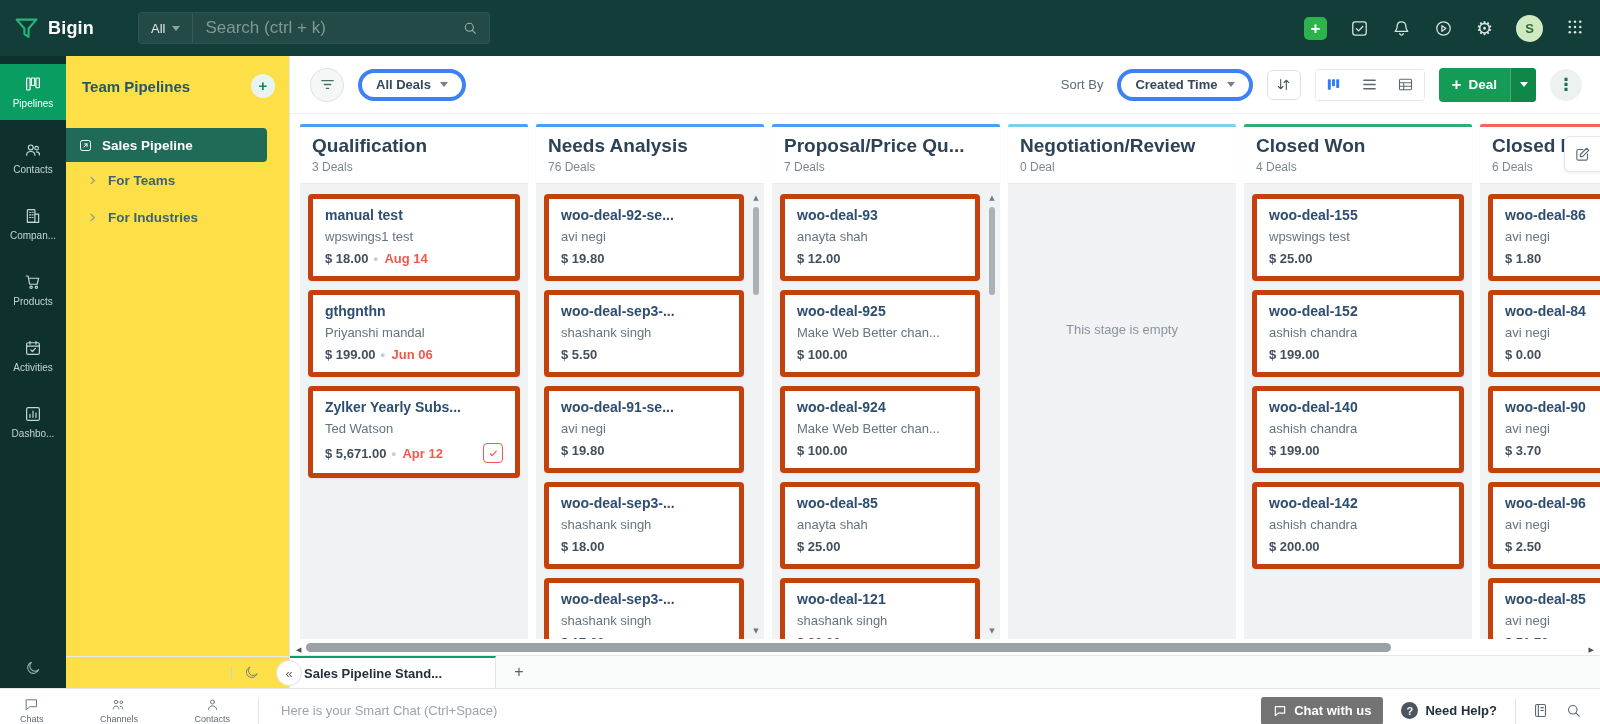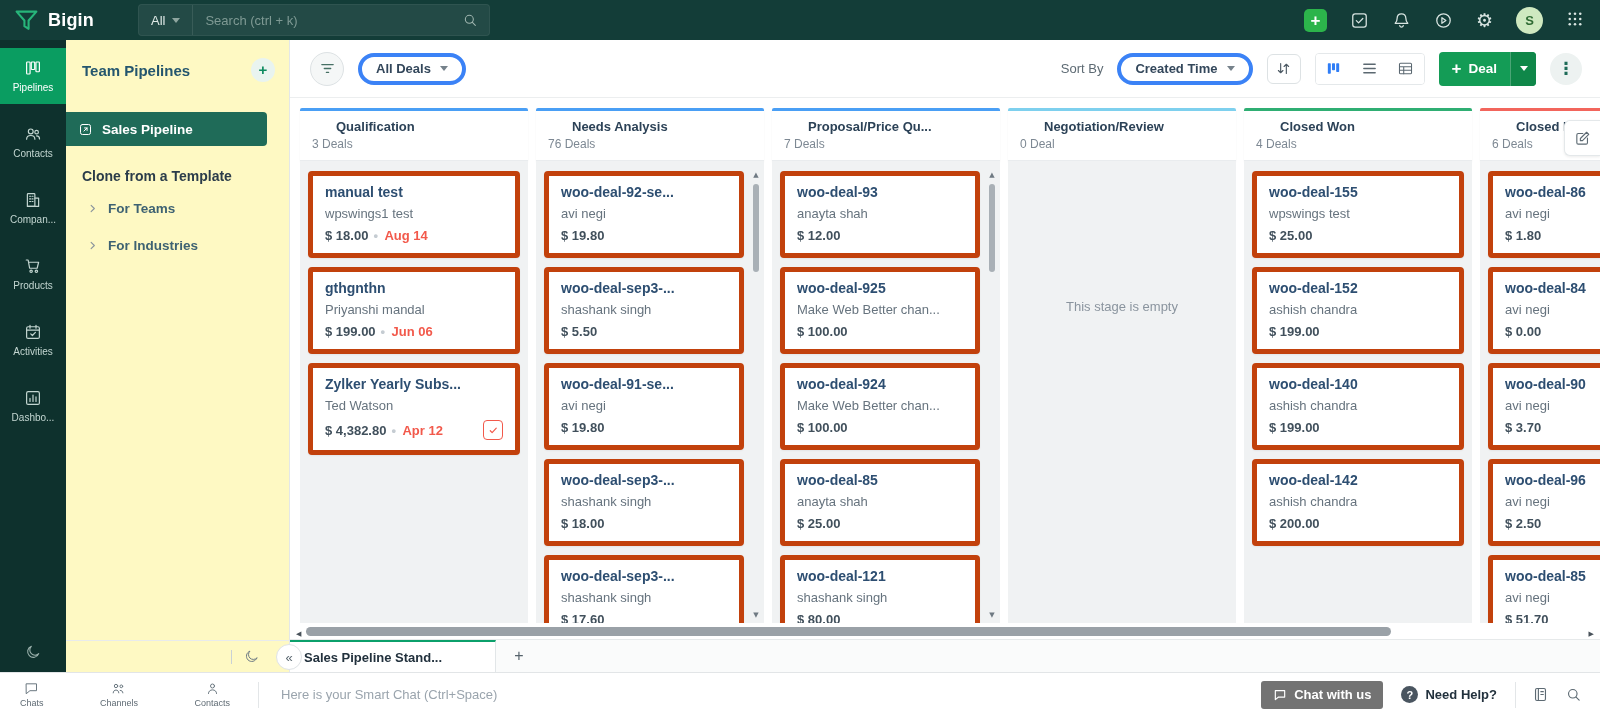--- a/index.html
+++ b/index.html
@@ -3,29 +3,29 @@
 <meta charset="utf-8">
 <style>
   * { box-sizing:border-box; margin:0; padding:0; }
   html,body { width:1600px; height:724px; overflow:hidden; }
   body { font-family:"Liberation Sans","DejaVu Sans",sans-serif; background:#fff; }
   svg.ic { fill:none; stroke:currentColor; stroke-width:1.6; stroke-linecap:round; stroke-linejoin:round; display:block; }
   button { font-family:inherit; border:none; background:none; cursor:pointer; color:inherit; }
   input { font-family:inherit; border:none; outline:none; background:transparent; }
 
   
-  .topbar { height:40px; background:#133d38; display:flex; align-items:center; padding:0 16px 0 14px; color:#fff; }
+  .topbar { height:56px; background:#133d38; display:flex; align-items:center; padding:0 16px 0 14px; color:#fff; }
   .logo { display:flex; align-items:center; gap:9px; }
   .logo-text { font-size:18px; font-weight:700; letter-spacing:.2px; }
   .searchbar { margin-left:44px; width:352px; height:32px; background:rgba(255,255,255,.07); border:1px solid rgba(255,255,255,.06); border-radius:4px; display:flex; align-items:center; }
   .scope { display:flex; align-items:center; gap:7px; padding:0 12px; height:100%; font-size:13px; color:#dfe9e6; border-right:1px solid rgba(255,255,255,.10); }
   .caret-down { width:0; height:0; border-left:4px solid transparent; border-right:4px solid transparent; border-top:5px solid #8fa6a0; }
   .caret-down.dark { border-top-color:#76828b; }
   .caret-down.white { border-top-color:#fff; }
-  .search-input { flex:1; min-width:0; padding:0 10px 0 12px; font-size:13px; color:#dfe9e6; }
+  .search-input { flex:1; min-width:0; padding:0 10px 0 12px; font-size:17px; color:#dfe9e6; }
   .search-input::placeholder { color:#7f9a94; }
   .search-ic { margin-right:11px; color:#9fb5af; }
   .top-right { margin-left:auto; display:flex; align-items:center; gap:23px; color:#d9e5e2; }
   .tb-add { width:23px; height:23px; background:#2cb44b; border-radius:5px; color:#fff; display:flex; align-items:center; justify-content:center; }
   .glyph-plus::before { content:"+"; font-size:17px; font-weight:700; line-height:1; }
   .panel-add .glyph-plus::before { font-size:15px; }
   .glyph-gear::before { content:"⚙"; font-size:19px; line-height:1; font-family:"DejaVu Sans",sans-serif; }
   .gear-wrap { display:flex; align-items:center; }
   .avatar { width:27px; height:27px; border-radius:50%; background:#cfe9c0; color:#2f6b33; font-size:13px; font-weight:700; display:flex; align-items:center; justify-content:center; }
 
@@ -33,21 +33,21 @@
   .body-row { display:flex; height:632px; }
 
   
   .sidebar { width:66px; background:#0e312d; position:relative; display:flex; flex-direction:column; }
   .side-item { height:56px; margin-bottom:10px; display:flex; flex-direction:column; align-items:center; justify-content:center; gap:5px; color:#c3d6d1; font-size:10px; }
   .side-item:first-child { margin-top:8px; }
   .side-item.active { background:#0a9d61; color:#fff; }
   .side-moon { position:absolute; bottom:12px; left:0; right:0; display:flex; justify-content:center; color:#9db3ae; }
 
   
-  .panel { width:224px; background:#fef9c3; border-right:1px solid #e3e7e8; position:relative; }
+  .panel { width:224px; background:#fde047; border-right:1px solid #e3e7e8; position:relative; }
   .panel-head { display:flex; align-items:center; justify-content:space-between; padding:18px 14px 10px 16px; }
   .panel-title { font-size:15px; font-weight:700; color:#24566e; }
   .panel-add { width:24px; height:24px; border-radius:50%; background:#e9f4f0; color:#0c8a5f; display:flex; align-items:center; justify-content:center; }
   .pipeline-item { height:34px; background:#1f6b58; color:#fff; display:flex; align-items:center; gap:9px; padding:0 12px; margin:20px 22px 0 0; border-radius:0 4px 4px 0; font-size:13.5px; font-weight:600; }
   .clone-head { padding:22px 16px 6px; font-size:14px; font-weight:700; color:#2b3c4a; }
   .group-row { display:flex; align-items:center; gap:10px; padding:11px 16px 11px 21px; font-size:13.5px; font-weight:600; color:#3e6272; }
   .group-row svg { color:#8a949c; }
   .panel-foot { position:absolute; bottom:0; left:0; right:0; height:32px; border-top:1px solid #e8ebec; display:flex; align-items:center; justify-content:flex-end; gap:12px; padding-right:30px; color:#6e7b84; }
   .foot-divider { width:1px; height:14px; background:#c9d1d6; }
   .collapse-btn { position:absolute; right:-13px; top:3px; width:26px; height:26px; border-radius:50%; background:#fff; border:1px solid #dfe3e6; display:flex; align-items:center; justify-content:center; color:#5a6770; z-index:5; }
@@ -67,21 +67,21 @@
   .deal-btn { height:34px; background:#149c56; border-radius:4px; color:#fff; display:flex; align-items:stretch; overflow:hidden; }
   .deal-main { display:flex; align-items:center; gap:7px; padding:0 13px; font-size:13.5px; font-weight:700;justify-content:center; }
   .deal-caret { width:26px; background:#0f8749; border-left:1px solid rgba(255,255,255,.25); display:flex; align-items:center; justify-content:center; }
   .more-btn { width:32px; height:32px; border-radius:50%; background:#edf2f1; display:flex; align-items:center; justify-content:center; color:#1e6b58; }
   .glyph-dots::before { content:"⋮"; font-size:17px; font-weight:700; line-height:1; }
 
   
   .board { flex:1; position:relative; display:flex; gap:8px; padding:10px 0 0 10px; overflow:hidden; background:#fff; }
   .column { flex:0 0 228px; width:228px; display:flex; flex-direction:column; }
   .col-head { background:#fff; border-top:3px solid #9aa7b0; border-bottom:1px solid #e9ecee; border-radius:2px 2px 0 0; box-shadow:0 1px 2px rgba(20,30,40,.06); padding:8px 12px 9px; }
-  .col-title { font-size:13px; font-weight:700; color:#2c4257; white-space:nowrap; overflow:hidden;margin-left:24px; }
+  .col-title { font-size:19px; font-weight:700; color:#2c4257; white-space:nowrap; overflow:hidden; }
   .col-count { font-size:12px; color:#7d8893; margin-top:3px; white-space:nowrap; }
   .col-body { flex:1; background:#f0f2f3; padding:10px 8px; display:flex; flex-direction:column; gap:9px; position:relative; overflow:hidden; }
   .col-body.scrollable { padding-right:20px; }
   .col-body.empty { align-items:center; padding-top:138px; }
   .empty-text { font-size:13px; color:#8a949e; }
   .card { background:#fff; border:5px solid #c2410c; border-radius:4px; box-shadow:0 1px 2px rgba(30,40,50,.06); padding:8px 12px 10px; }
   .card-title { font-size:14px; font-weight:700; color:#2d4e71; white-space:nowrap; overflow:hidden; }
   .card-contact { font-size:13px; color:#66737e; margin-top:6px; white-space:nowrap; overflow:hidden; }
   .card-foot { margin-top:7px; display:flex; align-items:center; font-size:13px; font-weight:600; color:#41505c; }
   .card-date { margin-left:16px; color:#f2594b; position:relative; white-space:nowrap; }
@@ -250,21 +250,20 @@
           <span class="glyph-plus"></span>
         </button>
     </div>
     <div class="pipeline-item">
       <svg class="ic" width="15" height="15" viewBox="0 0 24 24">
           <rect x="4" y="4" width="16" height="16" rx="3"></rect>
           <path d="M9.5 14.5l5-5M10.5 9.5h4v4"></path>
         </svg>
       <span>Sales Pipeline</span>
     </div>
-    <div class="clone-head">Clone from a Template</div>
     <div class="group-row">
       <svg class="ic" width="11" height="11" viewBox="0 0 24 24" style="stroke-width:2.4">
           <path d="M9 5l7 7-7 7"></path>
         </svg>
       <span>For Teams</span>
     </div>
     <div class="group-row">
       <svg class="ic" width="11" height="11" viewBox="0 0 24 24" style="stroke-width:2.4">
           <path d="M9 5l7 7-7 7"></path>
         </svg>
@@ -359,21 +358,21 @@
             <div class="card-contact">Priyanshi mandal</div>
             <div class="card-foot">
               <span>$ 199.00</span>
               <span class="card-date">Jun 06</span>
             </div>
           </div>
           <div class="card">
             <div class="card-title">Zylker Yearly Subs...</div>
             <div class="card-contact">Ted Watson</div>
             <div class="card-foot">
-              <span>$ 4,382.80</span>
+              <span>$ 5,671.00</span>
               <span class="card-date">Apr 12</span>
               <span class="task-chip">
                 <svg class="ic" width="11" height="11" viewBox="0 0 24 24" style="stroke-width:2.6">
                     <path d="M5 12.5l4 4 9-9.5"></path>
                   </svg>
               </span>
             </div>
           </div>
         </div>
       </section>

